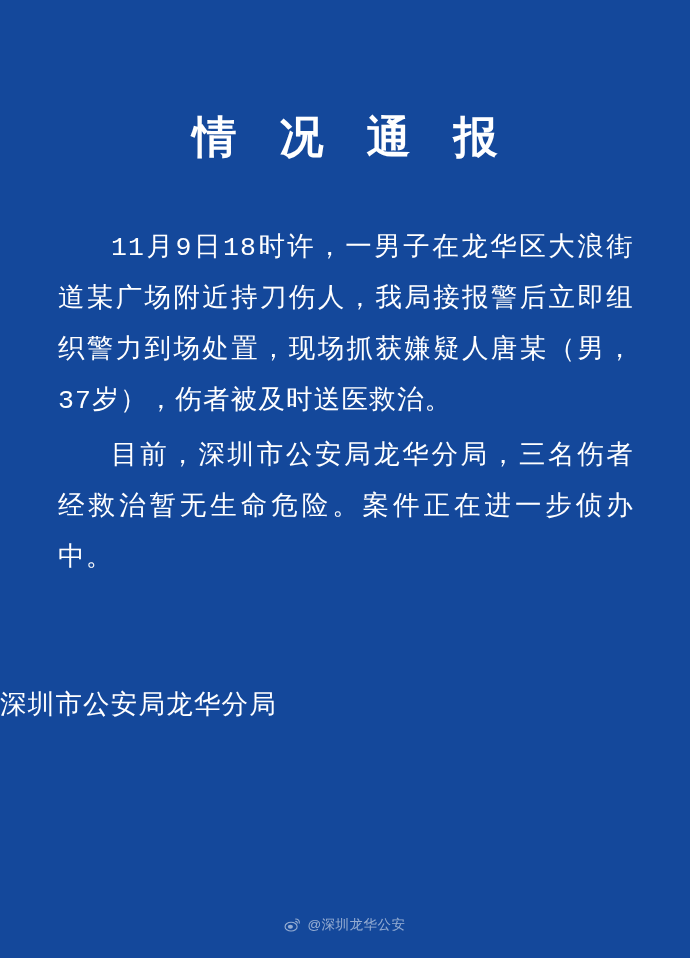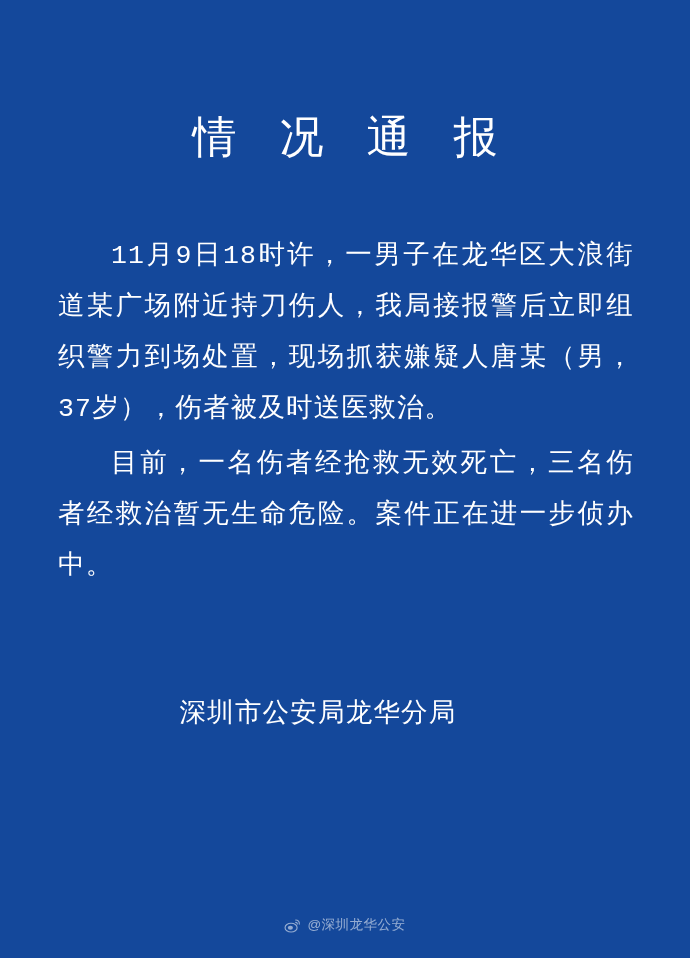--- a/index.html
+++ b/index.html
@@ -20,64 +20,63 @@
     width: 690px;
     height: 958px;
     background: #14489b;
     box-sizing: border-box;
     display: flex;
     flex-direction: column;
   }
   .notice-title {
     text-align: center;
     font-size: 44px;
-    font-weight: normal;
+    font-weight: bold;
     letter-spacing: 16px;
     text-indent: 16px;
     margin-top: 112px;
-    margin-bottom: 8px;
+    margin-bottom: 0;
     line-height: 1.2;
     font-family: "Liberation Serif", "DejaVu Serif", serif;
   }
   .body-wrap {
     margin-top: 58px;
     padding: 0 56px 0 58px;
   }
   .para {
     font-size: 26.5px;
     line-height: 51px;
     text-indent: 2em;
     text-align: justify;
     letter-spacing: 1.2px;
     margin: 0 0 4px 0;
     font-family: Liberation Mono, monospace;
   }
   .signature {
     margin-top: 92px;
     padding-right: 86px;
-    text-align: center;
+    text-align: left;
     font-size: 26.5px;
     line-height: 48px;
     letter-spacing: 1.2px;
-    margin-left: 32px;
   }
   .sig-line {
     display: block;
   }
   .sig-date {
     display: block;
     padding-right: 6px;
   }
   .watermark {
     position: absolute;
     left: 0;
     right: 0;
     bottom: 24px;
     display: flex;
-    align-items: flex-end;
+    align-items: flex-start;
     justify-content: center;
     gap: 6px;
     opacity: 0.55;
   }
   .weibo-icon {
     width: 17px;
     height: 17px;
     display: inline-block;
     position: relative;
   }
@@ -91,21 +90,21 @@
 </style>
 </head>
 <body>
 
 <div class="page">
 
   <h1 class="notice-title">情 况 通 报</h1>
 
   <div class="body-wrap">
     <p class="para">11月9日18时许，一男子在龙华区大浪街道某广场附近持刀伤人，我局接报警后立即组织警力到场处置，现场抓获嫌疑人唐某（男，37岁），伤者被及时送医救治。</p>
-    <p class="para">目前，一名伤者经抢救无效死亡，三名伤者经救治暂无生命危险。案件正在进一步侦办中。</p>
+    <p class="para">目前，深圳市公安局龙华分局，三名伤者经救治暂无生命危险。案件正在进一步侦办中。</p>
   </div>
 
   <div class="signature">
     <span class="sig-line">深圳市公安局龙华分局</span>
   </div>
 
   <div class="watermark">
     <span class="weibo-icon">
       <svg viewBox="0 0 24 24" width="17" height="17" aria-hidden="true">
         <ellipse cx="10" cy="15" rx="8.5" ry="6.2" fill="none" stroke="#ffffff" stroke-width="1.6"></ellipse>

